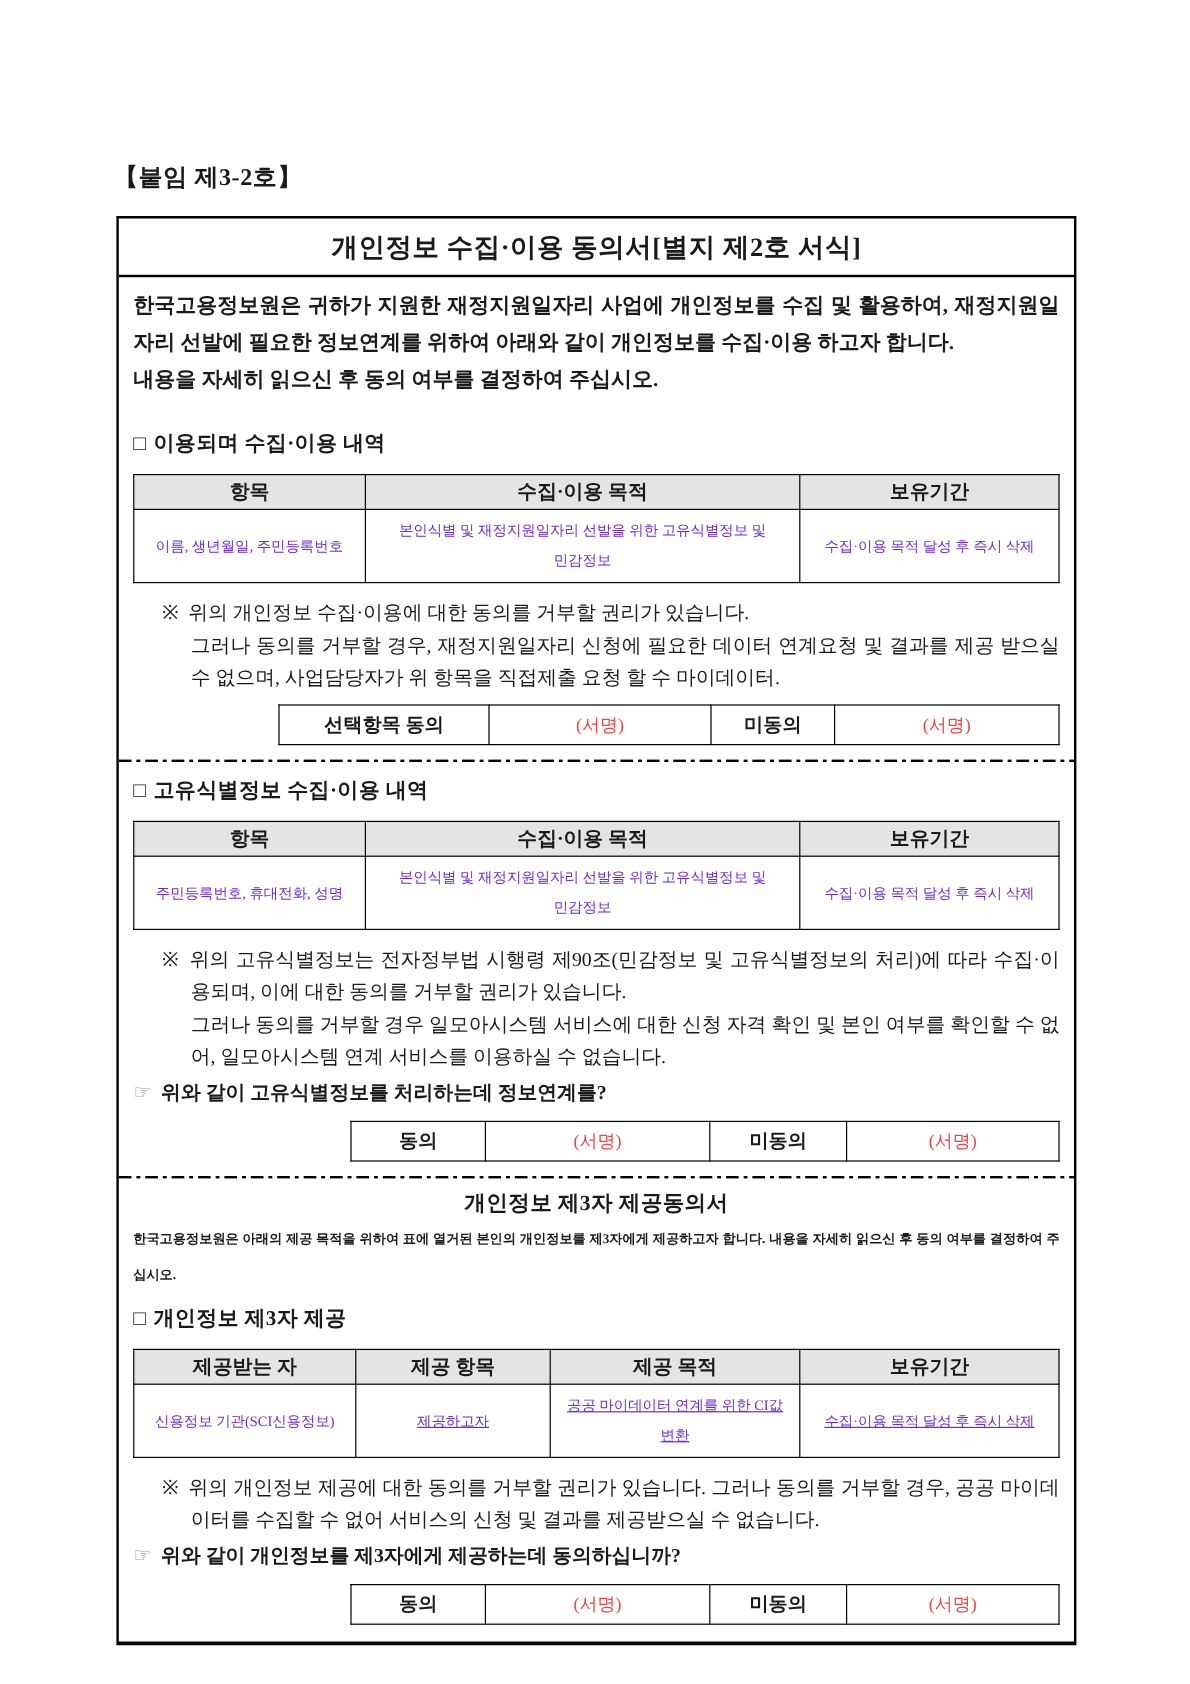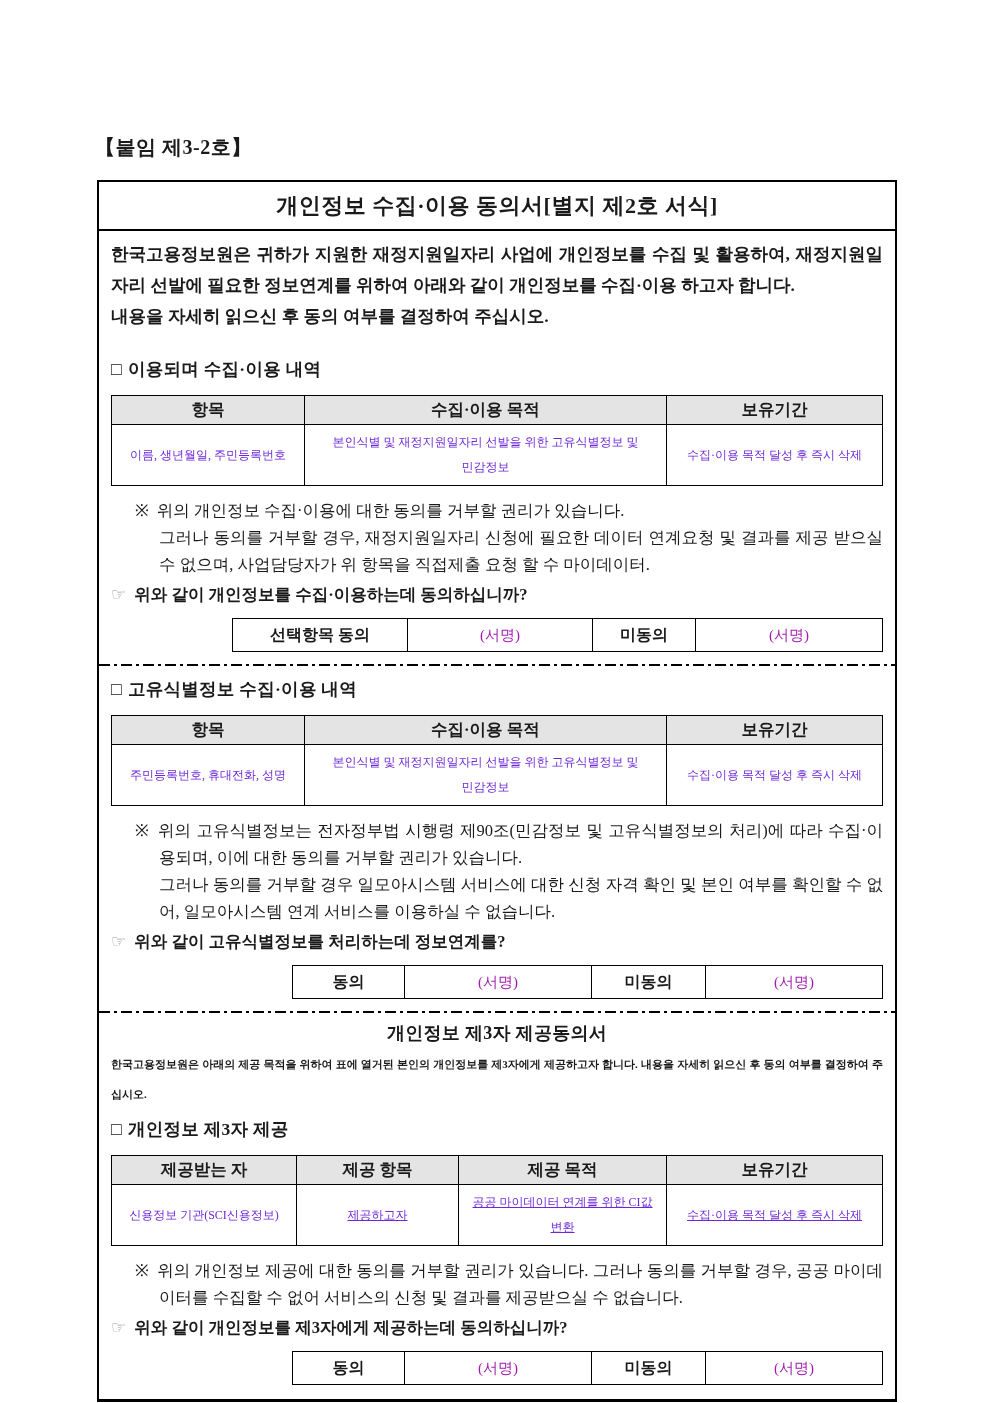--- a/index.html
+++ b/index.html
@@ -65,21 +65,21 @@
   .note-cont { padding-left: 24px; text-align: justify; word-break: normal; }
 
   .question {
     margin-top: 3px; font-size: 16.5px; font-weight: bold; line-height: 28px;
   }
   .question .hand-marker { color: #9a9a9a; font-weight: normal; margin-right: 8px; font-size: 17px; }
 
   .sign-table { margin: 9px 0 0 auto; table-layout: fixed; }
   .sign-table td { border: 1px solid #000; height: 33px; font-size: 16px; }
   .sign-table td.lbl { font-weight: bold; text-align: center; border-radius: 13px; }
-  .sign-table td.sig { color: #a21caf; text-align: center; font-size: 15px; }
+  .sign-table td.sig { color: #ef4444; text-align: center; font-size: 15px; }
   .sign-w1 { width: 650px; }
   .sign-w2 { width: 590px; }
 
   .divider {
     height: 2px; margin: 12px -12px 0 -12px;
     background: repeating-linear-gradient(to right,
       #000 0px, #000 11px,
       transparent 11px, transparent 15px,
       #000 15px, #000 18px,
       transparent 18px, transparent 22px);
@@ -135,23 +135,20 @@
       </tbody>
         </table>
 
       <div class="notes">
         <div class="note-para">
           <span class="note-marker">※</span><span>위의 개인정보 수집·이용에 대한 동의를 거부할 권리가 있습니다.</span>
         </div>
         <div class="note-cont">그러나 동의를 거부할 경우, 재정지원일자리 신청에 필요한 데이터 연계요청 및 결과를 제공 받으실 수 없으며, 사업담당자가 위 항목을 직접제출 요청 할 수 마이데이터.</div>
       </div>
 
-      <div class="question">
-        <span class="hand-marker">☞</span><span>위와 같이 개인정보를 수집·이용하는데 동의하십니까?</span>
-      </div>
 
       <table class="sign-table sign-w1">
         <colgroup>
             <col style="width:175px">
             <col style="width:185px">
             <col style="width:103px">
             <col style="width:187px">
           </colgroup>
         <tbody>
             <tr>

